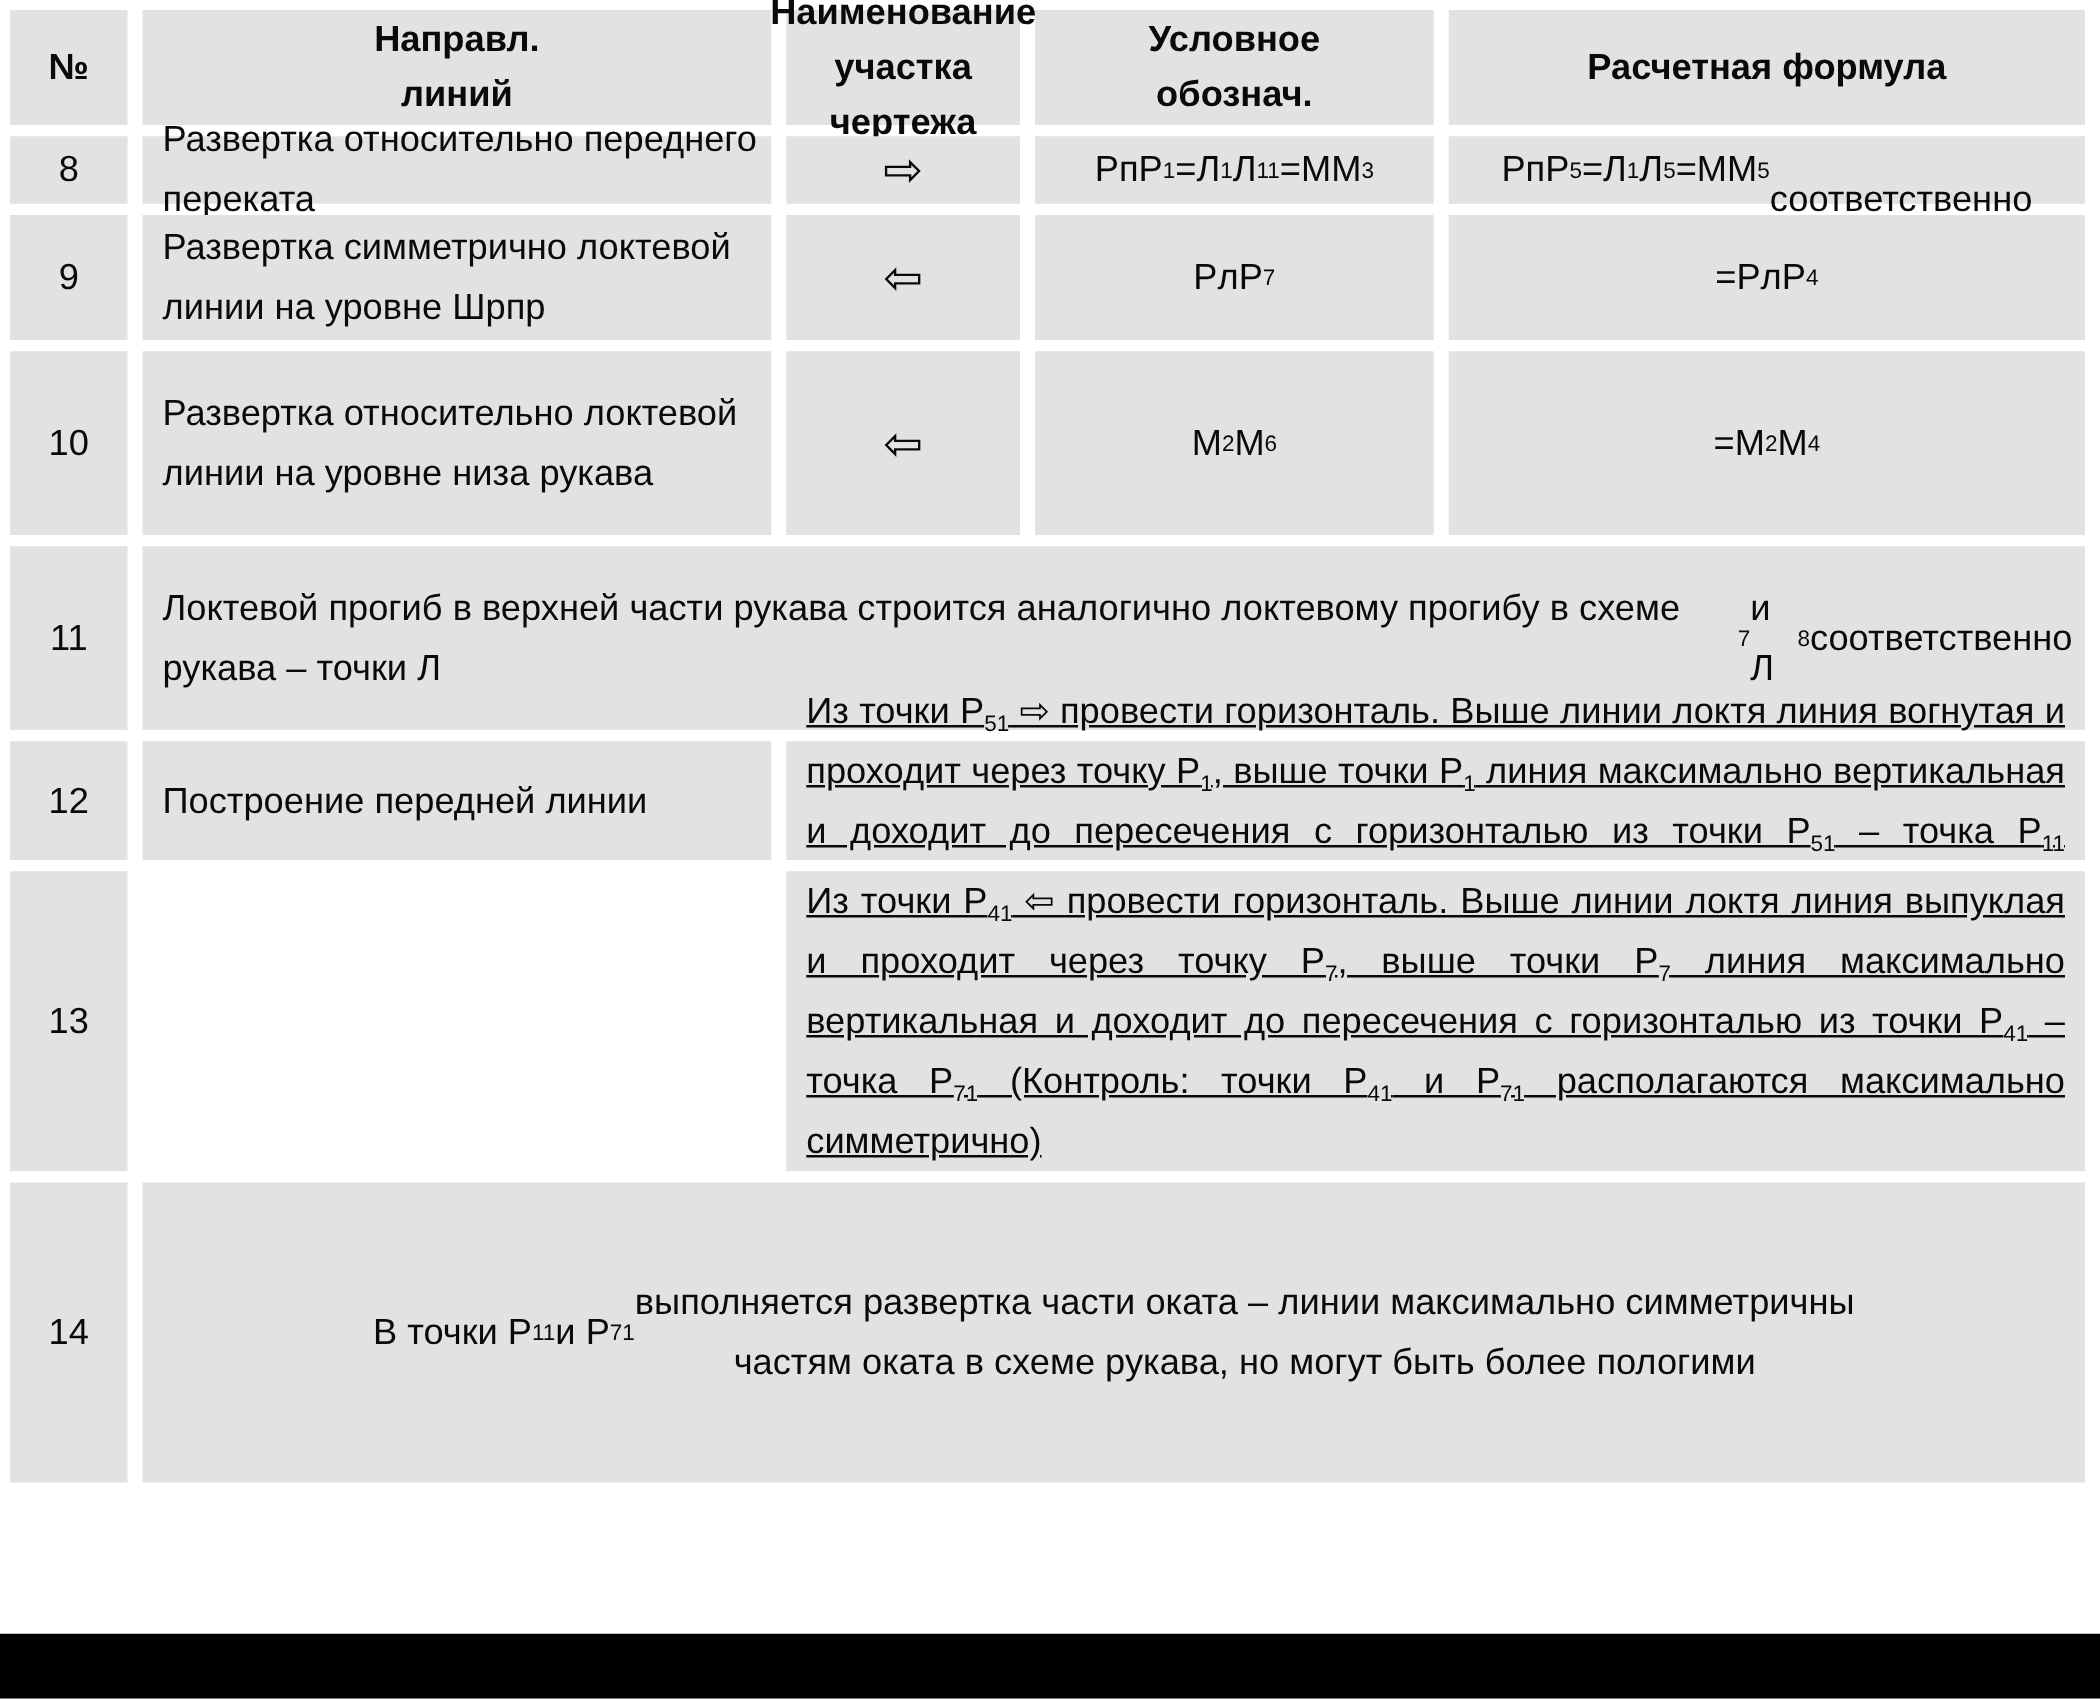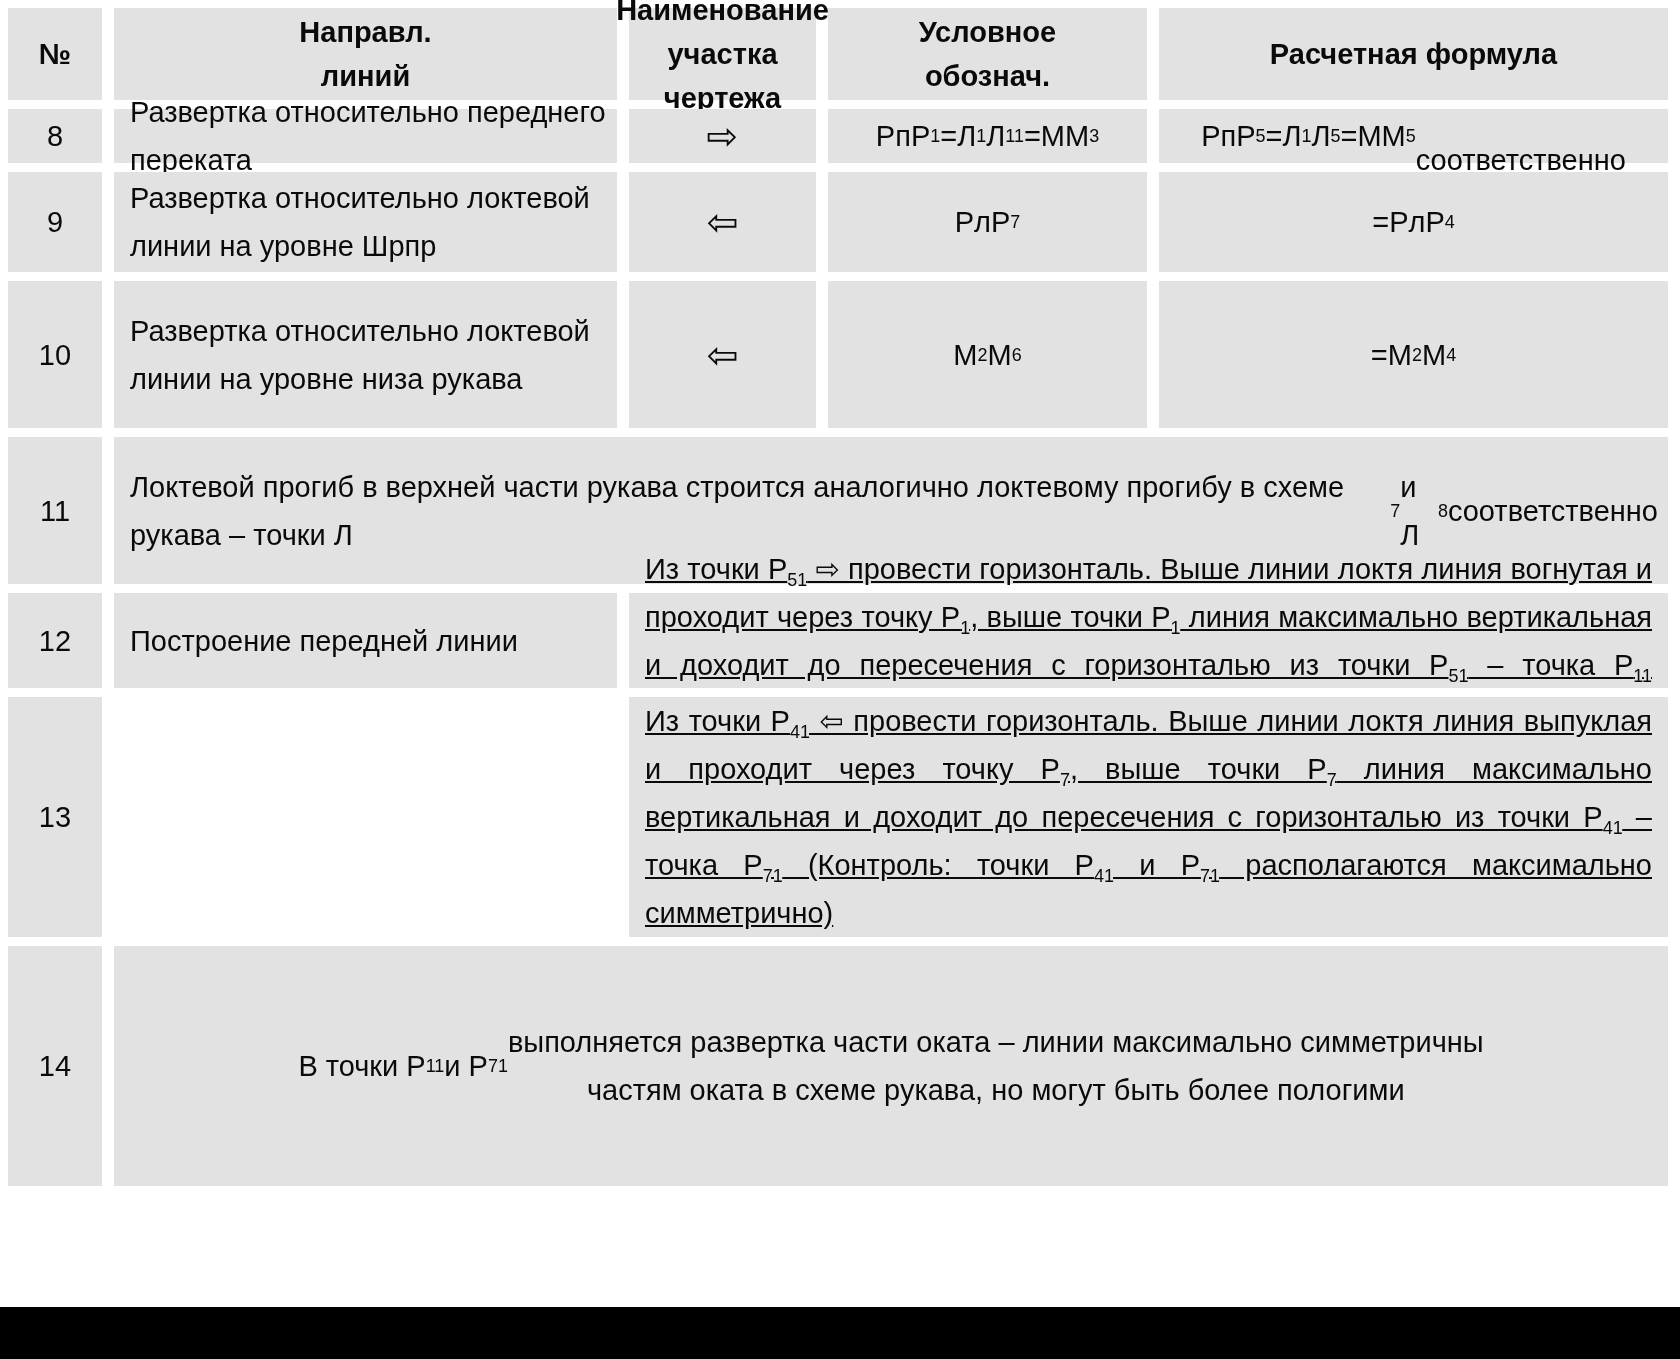--- a/index.html
+++ b/index.html
@@ -87,21 +87,21 @@
 
 
     <div class="cell">8</div>
     <div class="cell left">Развертка относительно переднего переката</div>
     <div class="cell arrow">⇨</div>
     <div class="cell">РпР<sub>1</sub>=Л<sub>1</sub>Л<sub>11</sub>=ММ<sub>3</sub></div>
     <div class="cell">РпР<sub>5</sub>=Л<sub>1</sub>Л<sub>5</sub>=ММ<sub>5</sub>
 соответственно</div>
 
     <div class="cell">9</div>
-    <div class="cell left">Развертка относительно локтевой линии на уровне Шрпр</div>
+    <div class="cell left">Развертка симметрично локтевой линии на уровне Шрпр</div>
     <div class="cell arrow">⇦</div>
     <div class="cell">РлР<sub>7</sub></div>
     <div class="cell">=РлР<sub>4</sub></div>
 
     <div class="cell">10</div>
     <div class="cell left">Развертка относительно локтевой линии на уровне низа рукава</div>
     <div class="cell arrow">⇦</div>
     <div class="cell">М<sub>2</sub>М<sub>6</sub></div>
     <div class="cell">=М<sub>2</sub>М<sub>4</sub></div>
 

